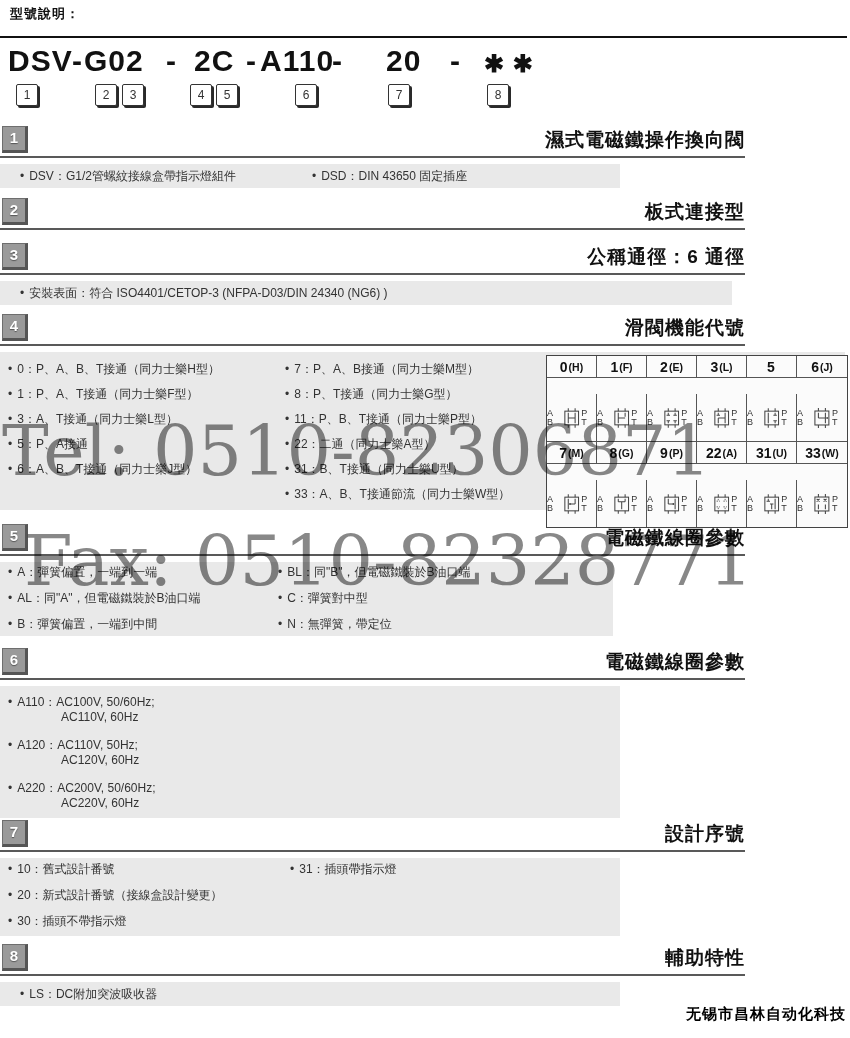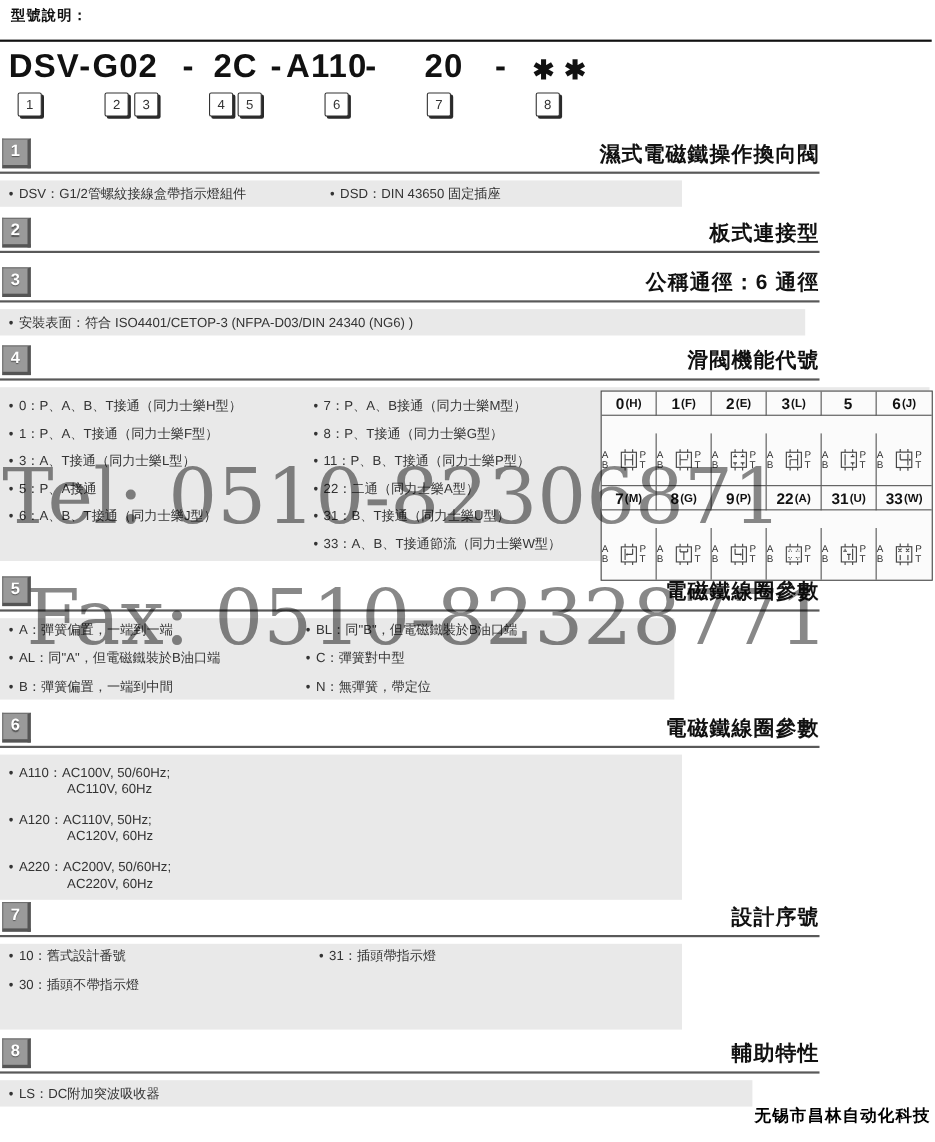--- a/index.html
+++ b/index.html
@@ -22,21 +22,21 @@
   .sec-title{position:absolute;left:0;top:1px;width:745px;text-align:right;font-size:19px;font-weight:bold;color:#111;letter-spacing:1px;}
   .sec-line{position:absolute;left:0;top:30px;width:745px;border-top:2px solid #595959;}
   .graybox{position:absolute;left:0;top:38px;background:#e9e9e9;}
 
   .row{font-size:12px;color:#333;white-space:nowrap;line-height:26px;}
   .row::before{content:"•";margin-right:5px;font-size:12px;color:#333;}
   .row2{font-size:12px;color:#333;white-space:nowrap;line-height:15px;padding-left:53px;}
   .s4row{line-height:25px;}
   .tight{line-height:16px;}
   .item{margin-bottom:12px;}
-  .strip{display:flex;align-items:center;height:100%;padding-left:8px;}
+  .strip{display:flex;align-items:center;height:100%;padding-left:20px;}
   .strip .row{line-height:24px;}
   .strip .row:first-child{width:292px;}
   .colL{position:absolute;left:8px;top:5px;}
   .colR{position:absolute;top:5px;}
 
   
   .vtable{position:absolute;left:546px;top:3px;display:grid;grid-template-columns:repeat(6,50px);
           background:#fbfbfb;border:1px solid #444;}
   .vt-head{height:21px;border-right:1px solid #555;border-bottom:1px solid #555;
            display:flex;align-items:center;justify-content:center;font-size:14px;font-weight:bold;color:#111;}
@@ -347,33 +347,34 @@
     </div>
   </div>
 
   <div class="section" style="top:820px">
     <div class="badge">7</div>
     <div class="sec-title">設計序號</div>
     <div class="sec-line"></div>
     <div class="graybox" style="width:620px;height:78px">
       <div class="colL" style="top:-2px">
         <div class="row">10：舊式設計番號</div>
+        <div class="row">20：新式設計番號（接線盒設計變更）</div>
         <div class="row">30：插頭不帶指示燈</div>
       </div>
       <div class="colR" style="left:290px;top:-2px">
         <div class="row">31：插頭帶指示燈</div>
       </div>
     </div>
   </div>
 
   <div class="section" style="top:944px">
     <div class="badge">8</div>
     <div class="sec-title">輔助特性</div>
     <div class="sec-line"></div>
-    <div class="graybox" style="width:684px;height:24px">
+    <div class="graybox" style="width:620px;height:24px">
       <div class="strip">
         <span class="row">LS：DC附加突波吸收器</span>
       </div>
     </div>
   </div>
 
   <div class="footer">无锡市昌林自动化科技</div>
 
 </div>
 

